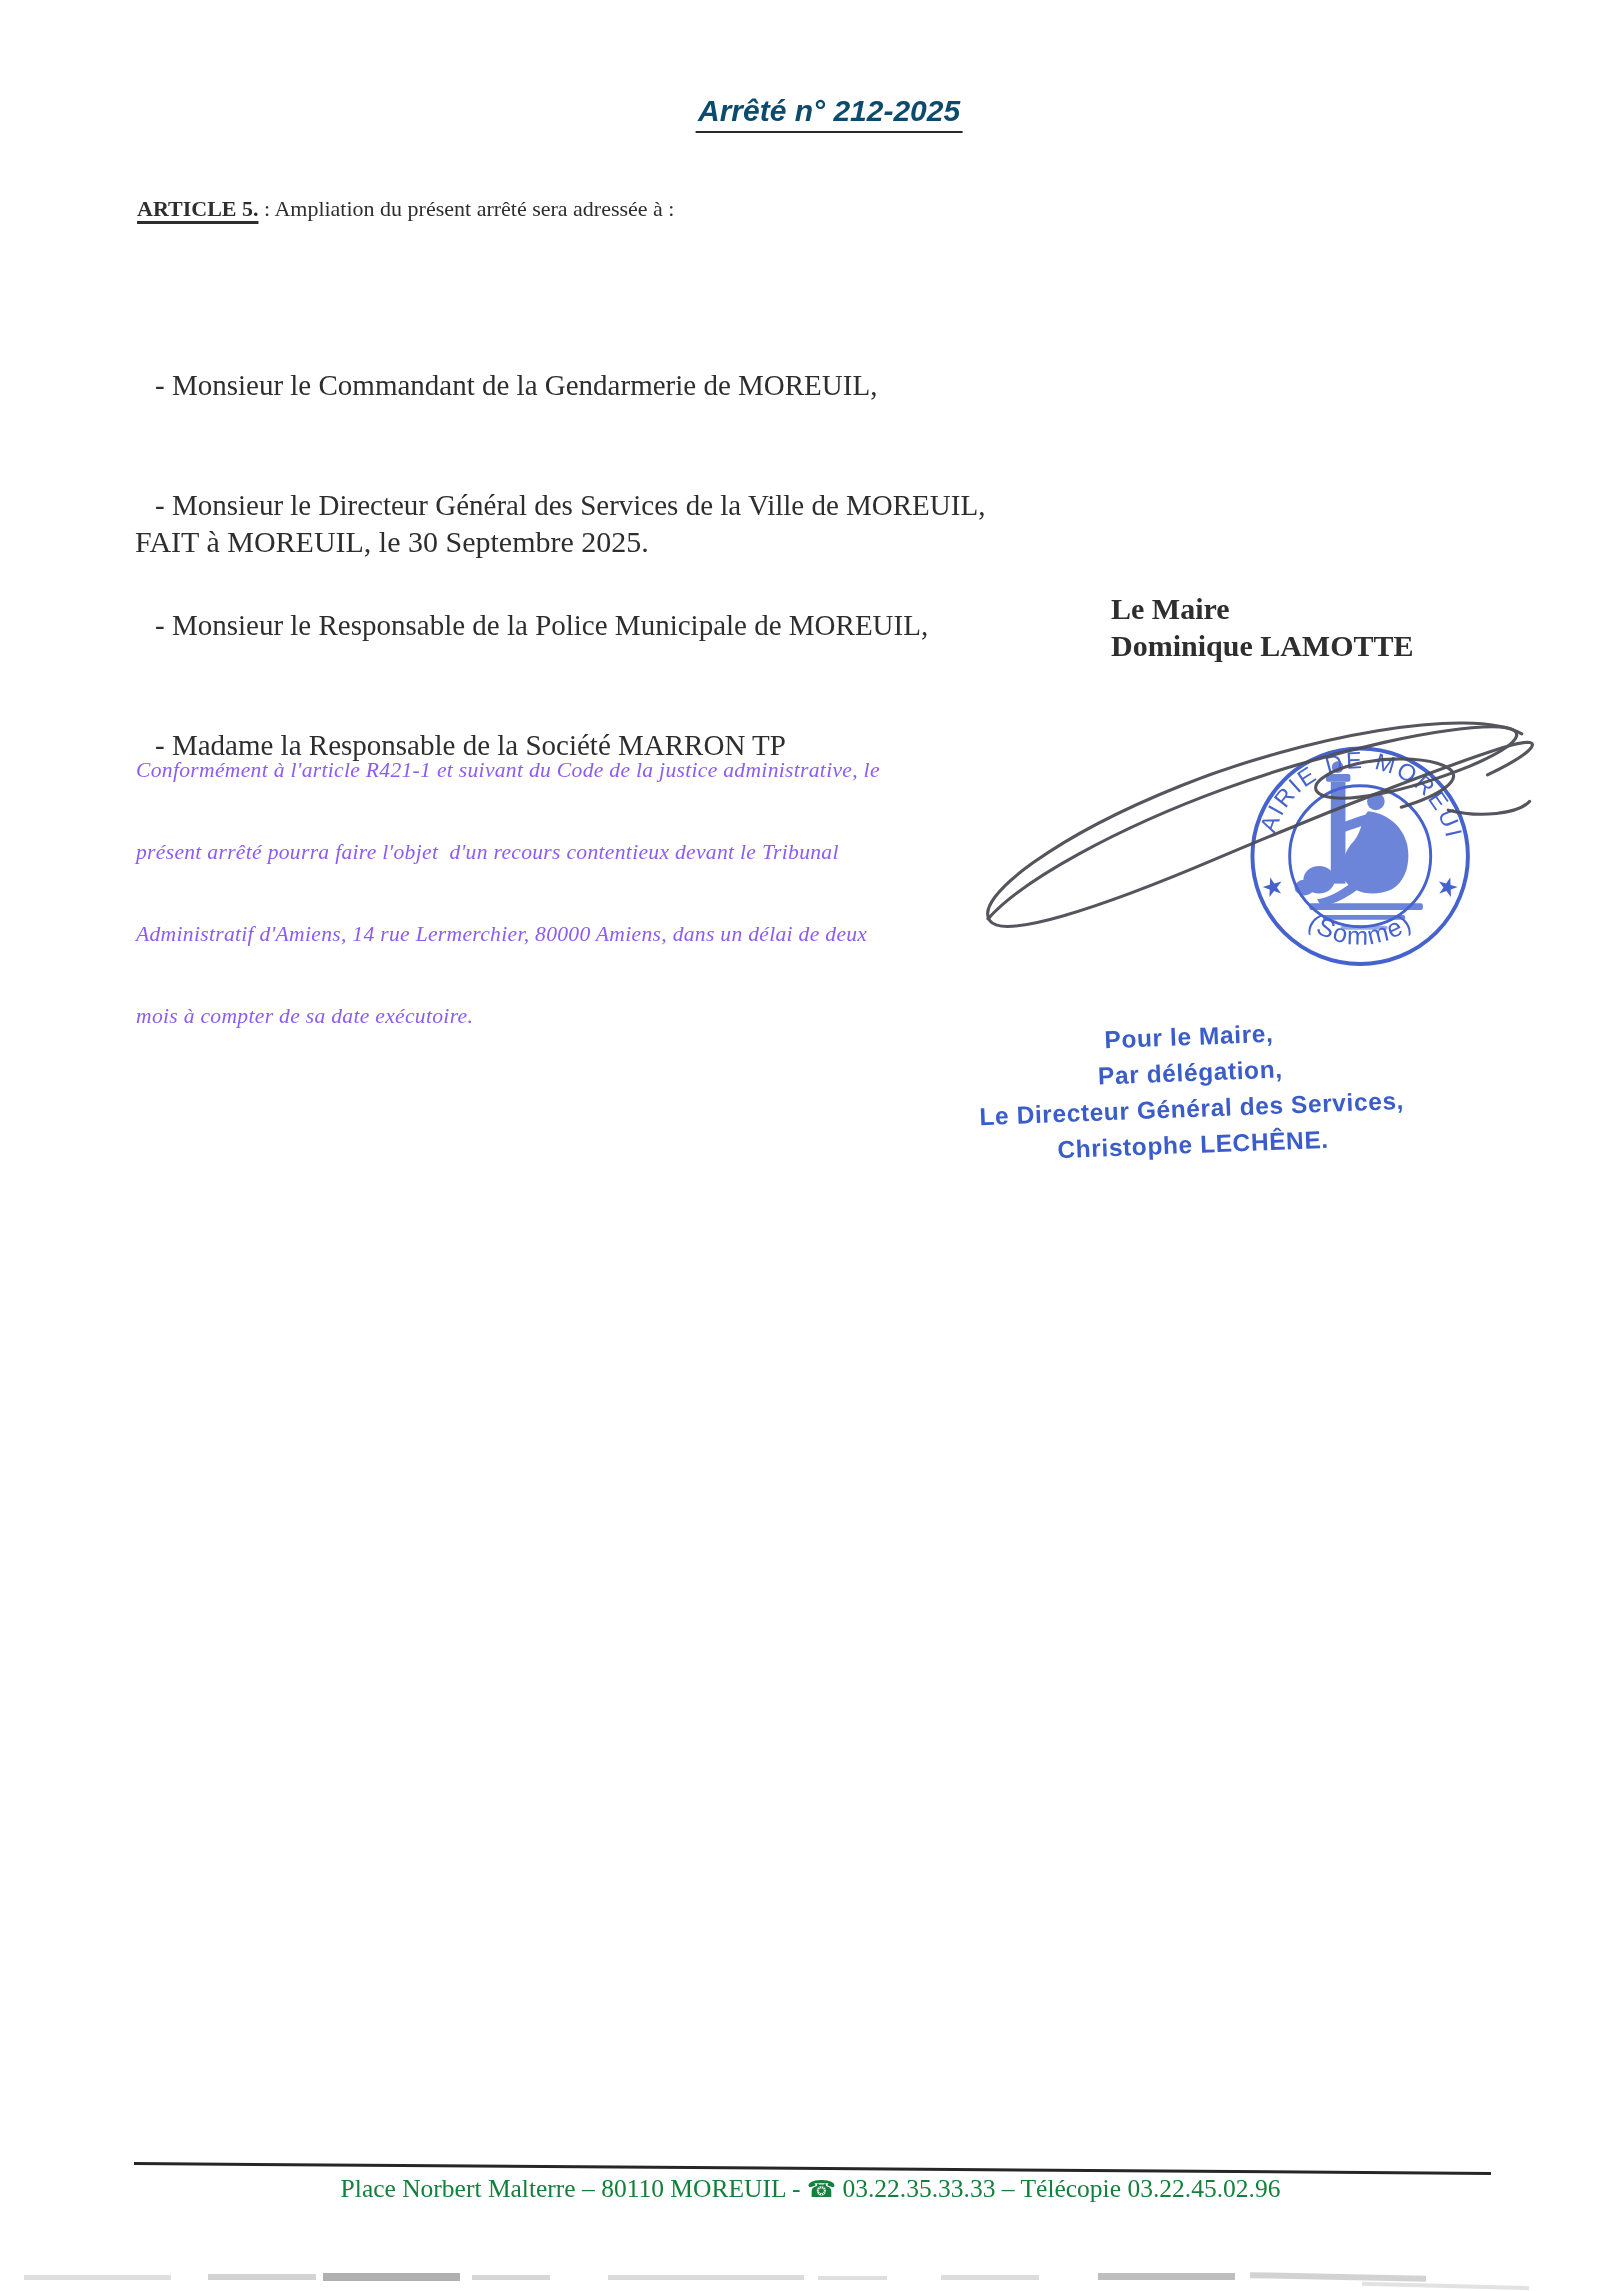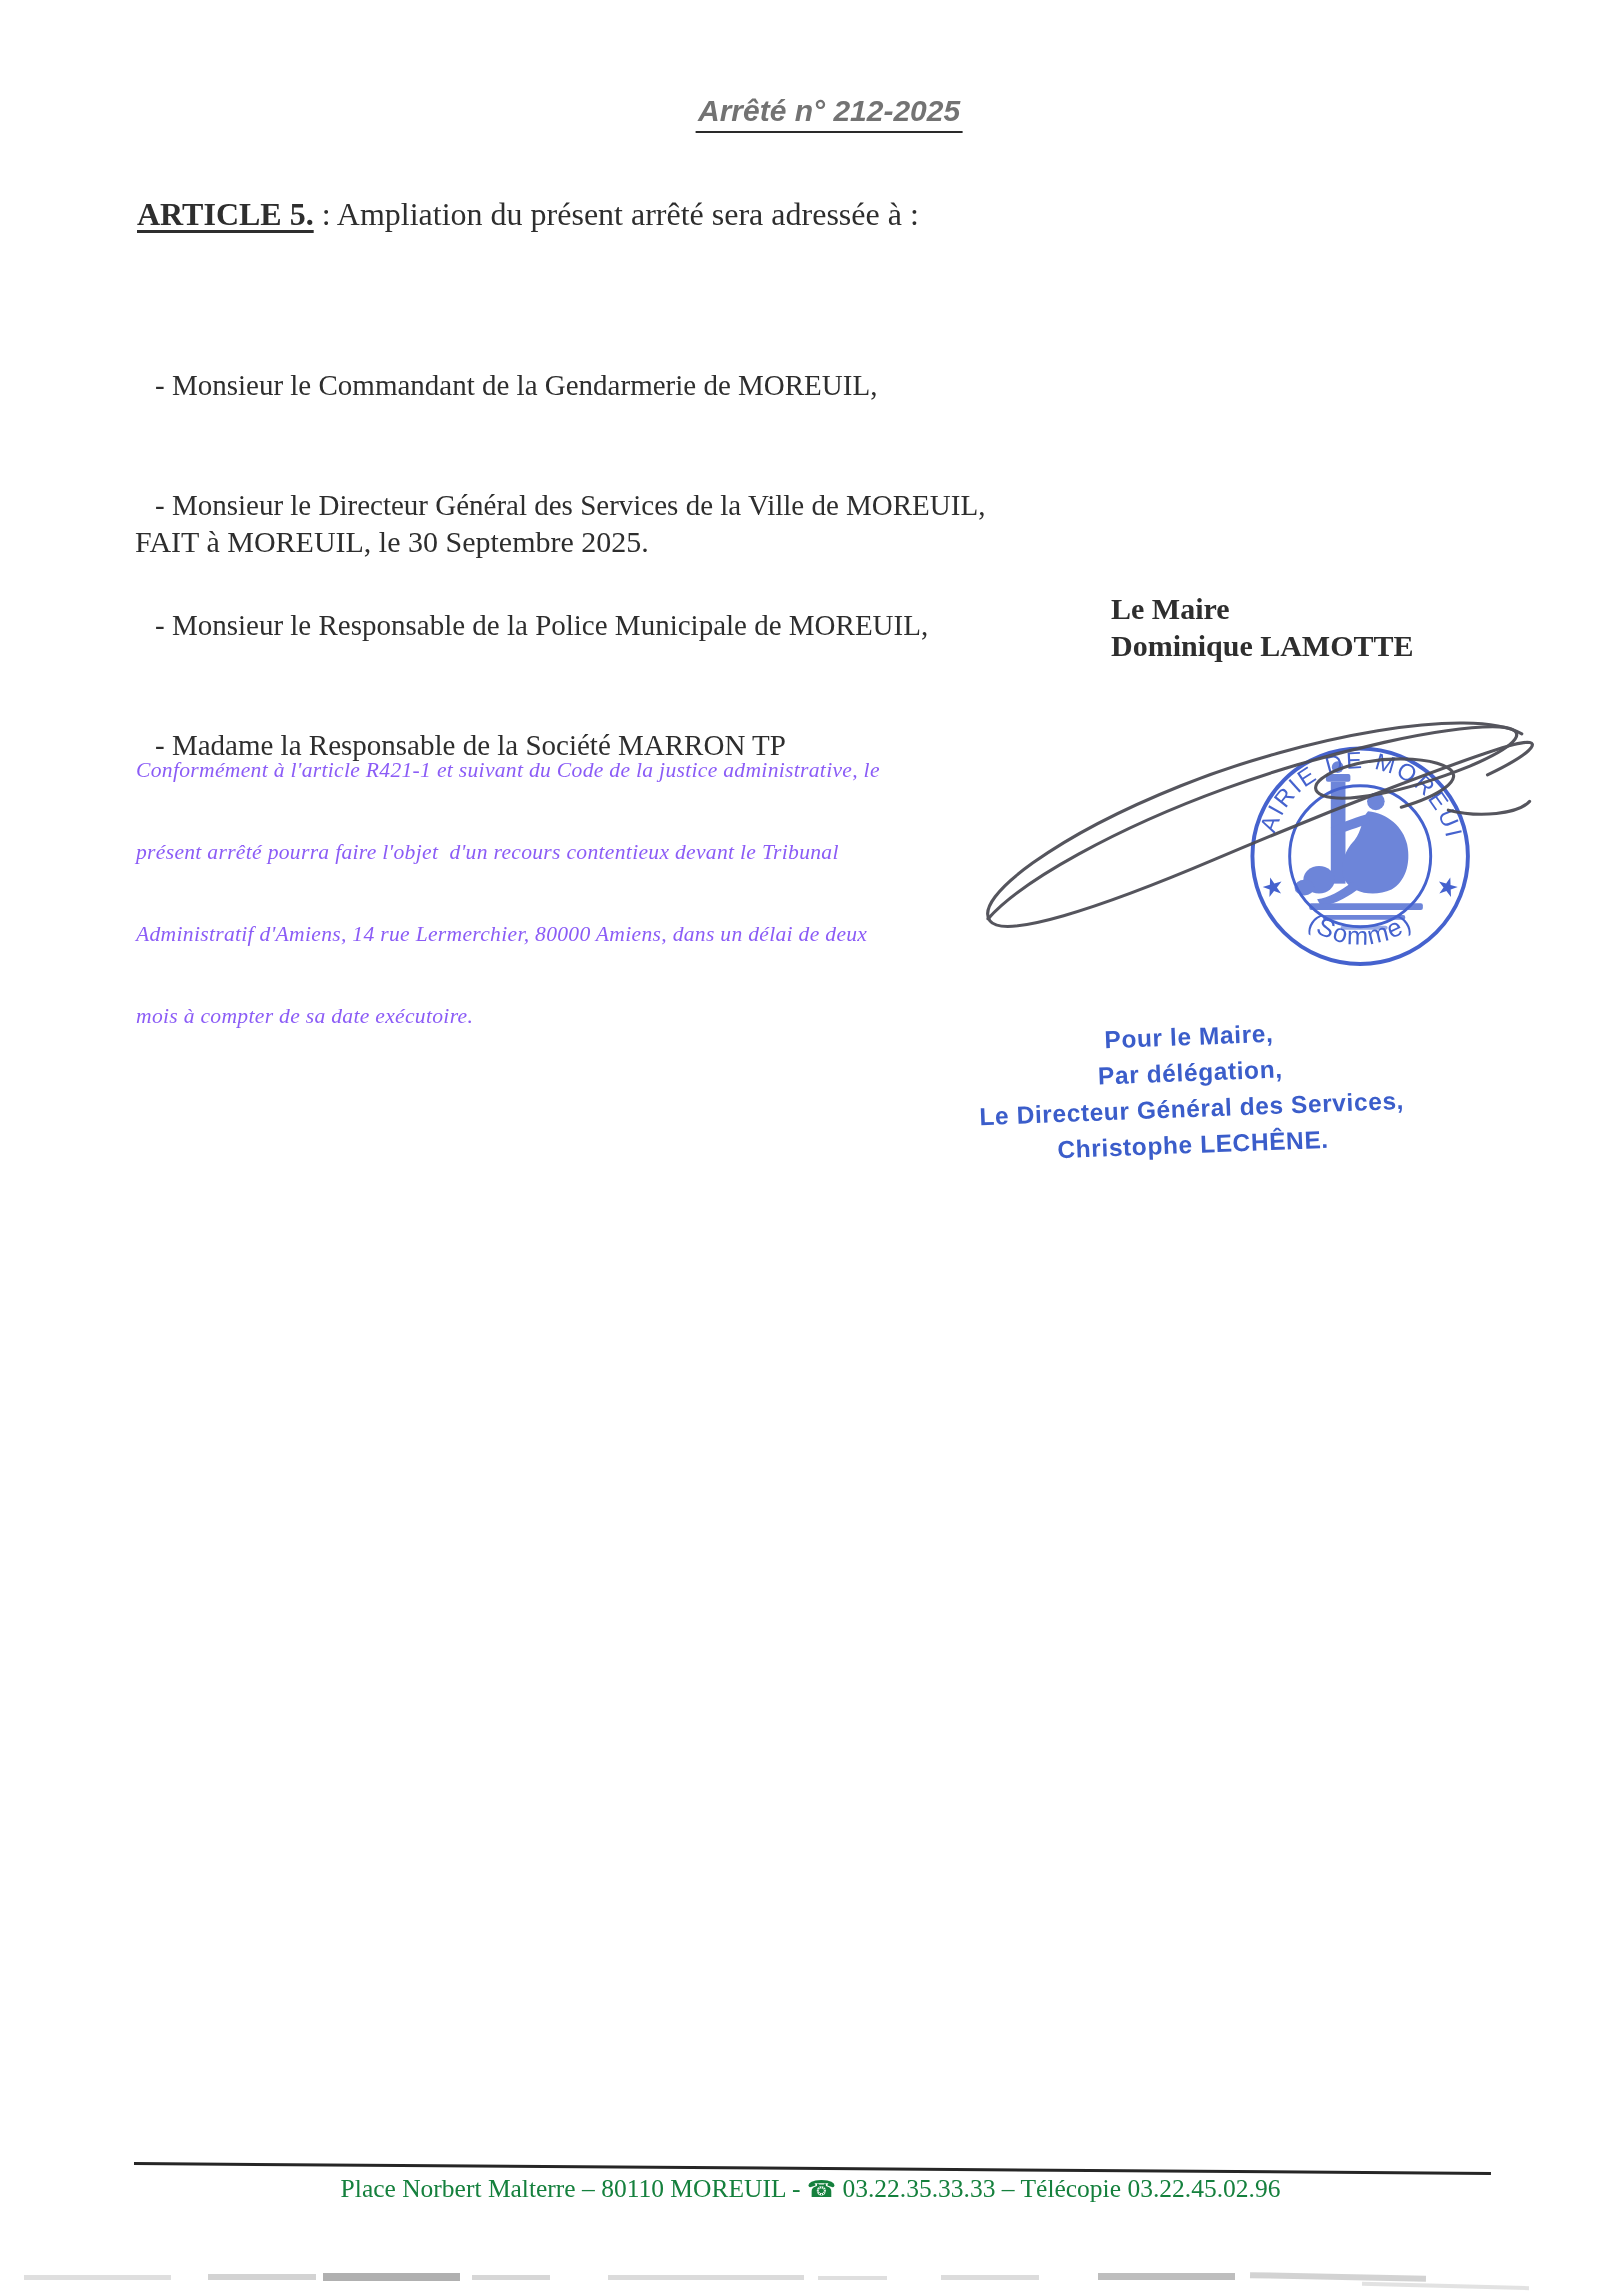--- a/index.html
+++ b/index.html
@@ -13,27 +13,27 @@
   }
   .abs{position:absolute;}
 
   
   .title{left:0;right:0;top:94px;text-align:center;}
   .title-text{
     display:inline-block;
     transform:translateX(18.6px);
     font-family:"Liberation Sans", sans-serif;
     font-style:italic;font-weight:bold;
-    font-size:30px;color:#737373;
+    font-size:30px;color:#0c4a6e;
     border-bottom:2.9px solid #2a2a2a;
     padding:0 2.9px 2.9px 2.9px;
   }
 
   
-  .article-line{left:137px;top:196px;font-size:32px;white-space:pre;}
+  .article-line{left:137px;top:196px;font-size:22px;white-space:pre;}
   .article-label{
     font-weight:bold;
     text-decoration:underline;
     text-decoration-thickness:2.9px;
     text-underline-offset:4.9px;
   }
 
   
   .recipients{left:135px;top:285px;font-size:29px;line-height:40px;white-space:pre;margin-left:20px;}
 

